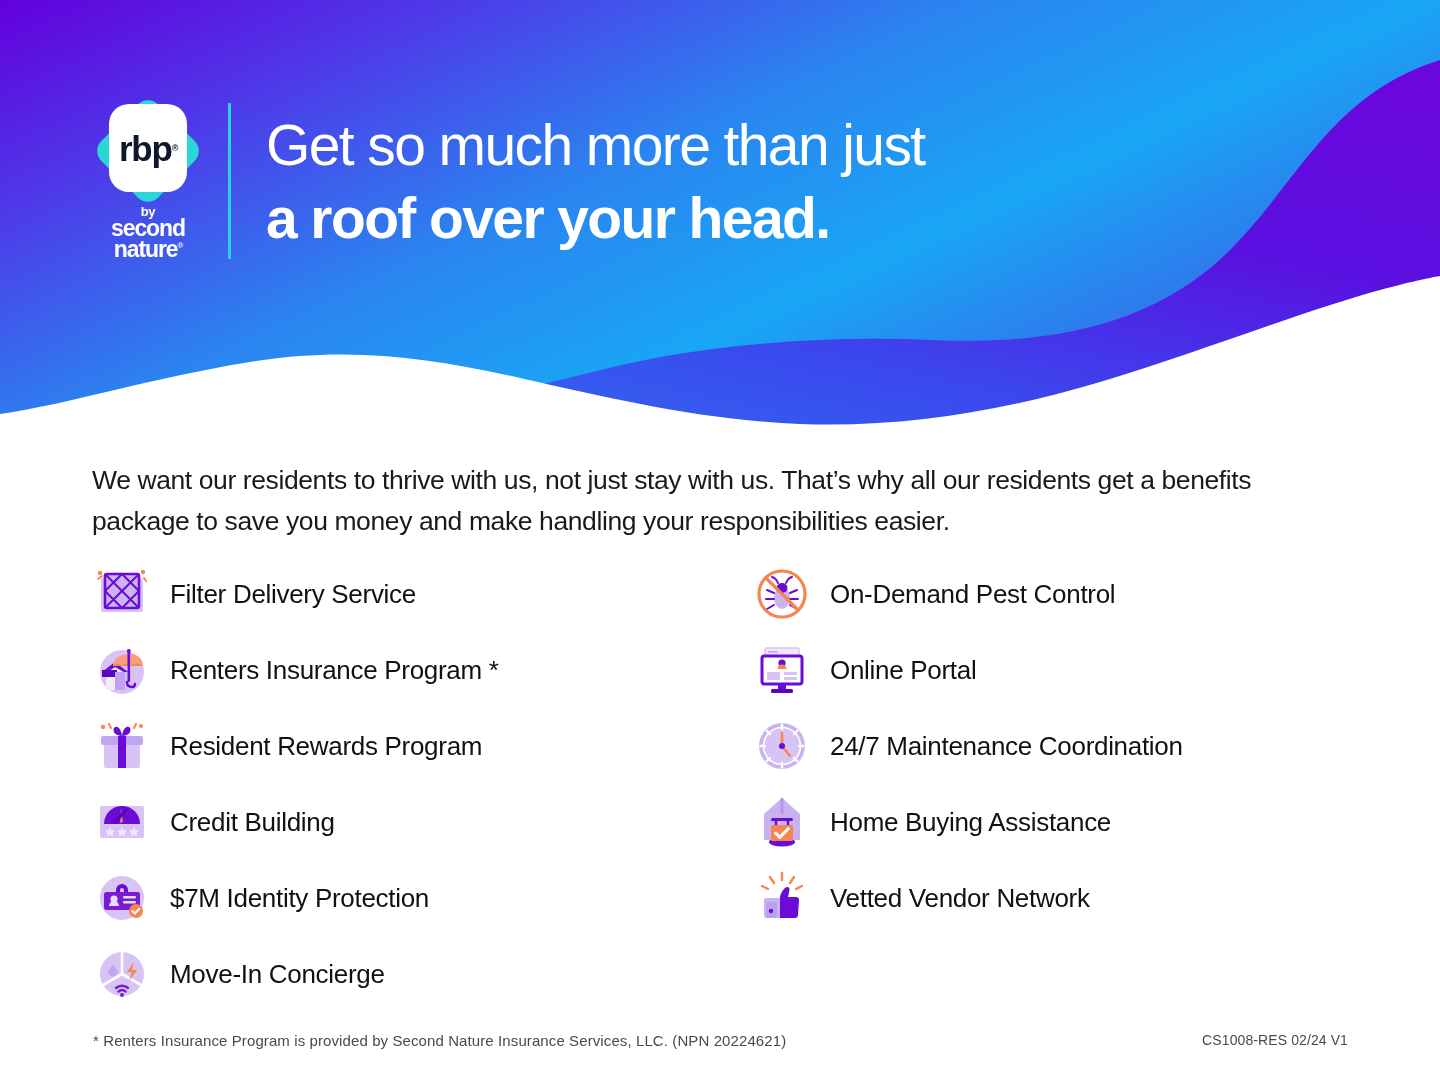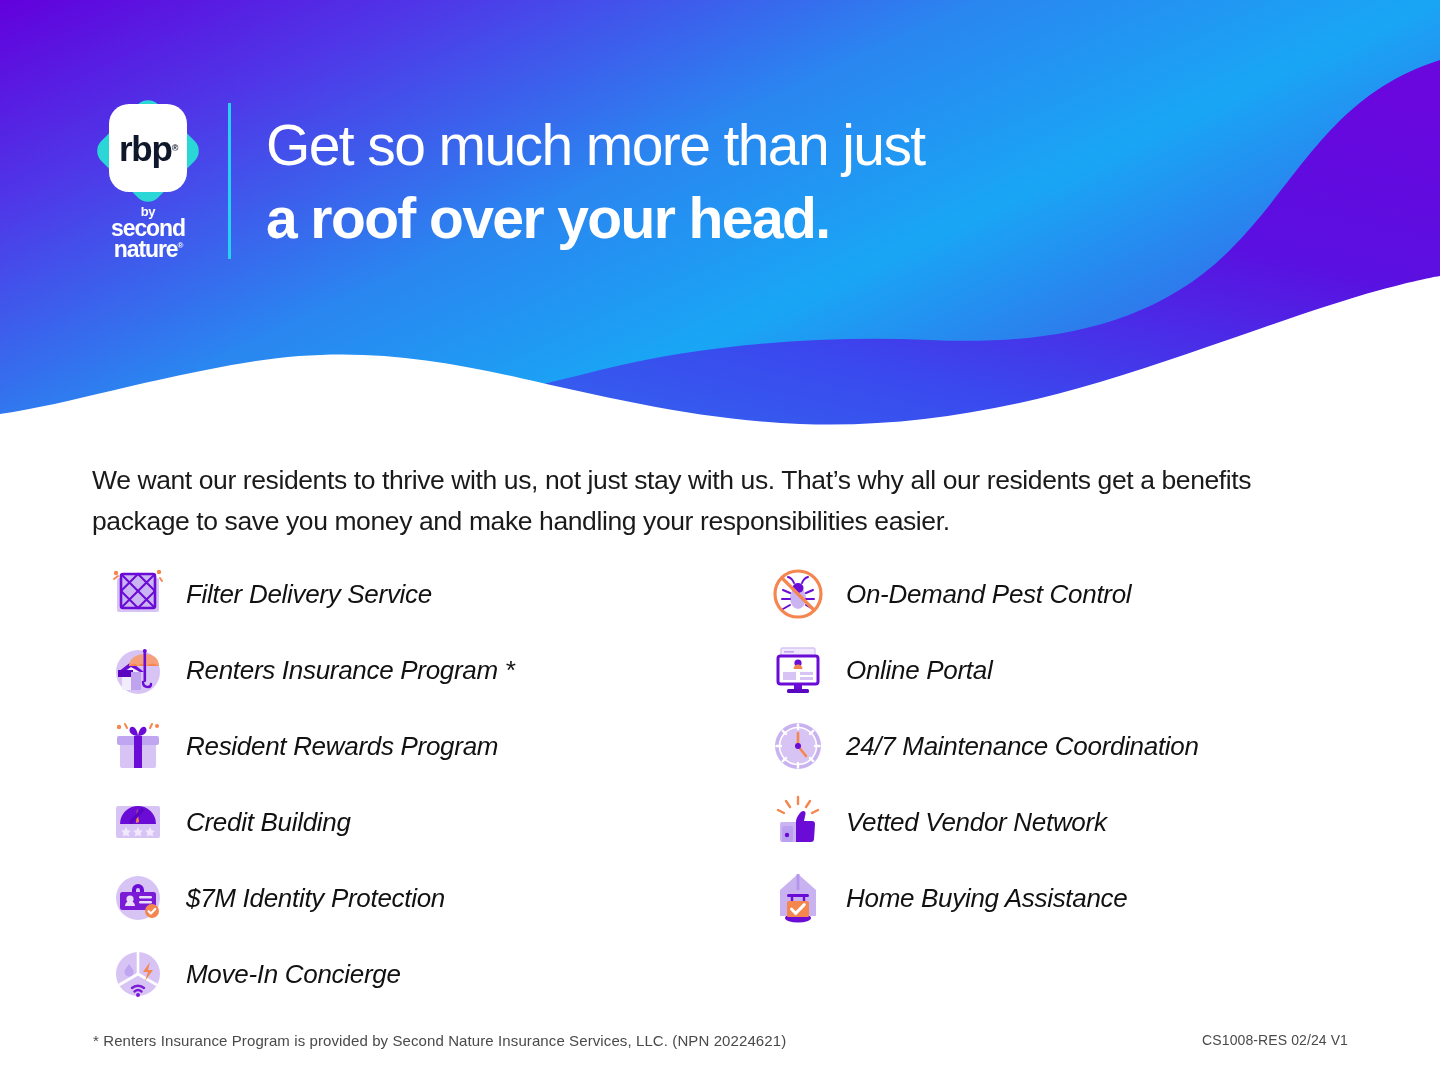--- a/index.html
+++ b/index.html
@@ -90,24 +90,23 @@
   .intro {
     position:absolute; left:92px; top:460px;
     width:1225px;
     font-size:26.5px;
     line-height:41px;
     color:#1a1a1a;
     letter-spacing:-0.4px;
   }
 
   .benefits {
-    position:absolute; left:108px; top:556px;
+    position:absolute; left:92px; top:556px;
     width:1260px;
     display:flex;
-    font-style:italic;
   }
   .col { width:660px; }
   .col.right { width:600px; }
 
   .brow {
     display:flex; align-items:center;
     height:76px;
   }
   .bicon {
     width:60px; height:60px;
@@ -371,48 +370,48 @@
           <path d="M28,28 L36,38" stroke="#F5864F" stroke-width="2.6" stroke-linecap="round"></path>
           <circle cx="28" cy="28" r="3" fill="#6A0BD6"></circle>
         </svg>
       </div>
       <div class="blabel">24/7 Maintenance Coordination</div>
     </div>
 
     <div class="brow">
       <div class="bicon">
         <svg width="56" height="56" viewBox="0 0 56 56">
-          <g stroke="#F5864F" stroke-width="2.4" stroke-linecap="round">
-            <path d="M28,10 L28,3"></path>
-            <path d="M20,13 L16,7"></path>
-            <path d="M36,13 L40,7"></path>
-            <path d="M14,19 L8,16"></path>
-            <path d="M42,19 L48,16"></path>
-          </g>
-          <rect x="10" y="28" width="34" height="20" rx="2" fill="#CBB4F2"></rect>
-          <rect x="12" y="32" width="11" height="16" rx="1.5" fill="#BCA0F0"></rect>
-          <circle cx="17" cy="41" r="2.2" fill="#6A0BD6"></circle>
-          <path d="M26,48 L26,28 C26,24 29,20 31,18 C33,16 36,17 35.5,20 L34,27 L42,27 a3,3 0 0 1 3,3 L44,45 a3.5,3.5 0 0 1 -3.5,3 Z" fill="#6A0BD6"></path>
-        </svg>
-      </div>
-      <div class="blabel">Vetted Vendor Network</div>
-    </div>
-
-    <div class="brow">
-      <div class="bicon">
-        <svg width="56" height="56" viewBox="0 0 56 56">
           <ellipse cx="28" cy="48" rx="13" ry="4.5" fill="#6A0BD6"></ellipse>
           <path d="M28,4 L46,20 L46,46 L10,46 L10,20 Z" fill="#C9B2F0"></path>
           <rect x="26.6" y="4" width="2.8" height="16" fill="#B395EE"></rect>
           <rect x="17" y="24" width="22" height="3" rx="1.5" fill="#6A0BD6"></rect>
           <path d="M22,27 L22,32" stroke="#6A0BD6" stroke-width="2.4"></path>
           <path d="M34,27 L34,32" stroke="#6A0BD6" stroke-width="2.4"></path>
           <rect x="17" y="31" width="22" height="16" rx="1.5" fill="#F5864F"></rect>
           <path d="M21.5,39 l4.2,4.4 8.6,-8.8" stroke="#ffffff" stroke-width="3" fill="none" stroke-linecap="round" stroke-linejoin="round"></path>
         </svg>
       </div>
       <div class="blabel">Home Buying Assistance</div>
     </div>
+
+    <div class="brow">
+      <div class="bicon">
+        <svg width="56" height="56" viewBox="0 0 56 56">
+          <g stroke="#F5864F" stroke-width="2.4" stroke-linecap="round">
+            <path d="M28,10 L28,3"></path>
+            <path d="M20,13 L16,7"></path>
+            <path d="M36,13 L40,7"></path>
+            <path d="M14,19 L8,16"></path>
+            <path d="M42,19 L48,16"></path>
+          </g>
+          <rect x="10" y="28" width="34" height="20" rx="2" fill="#CBB4F2"></rect>
+          <rect x="12" y="32" width="11" height="16" rx="1.5" fill="#BCA0F0"></rect>
+          <circle cx="17" cy="41" r="2.2" fill="#6A0BD6"></circle>
+          <path d="M26,48 L26,28 C26,24 29,20 31,18 C33,16 36,17 35.5,20 L34,27 L42,27 a3,3 0 0 1 3,3 L44,45 a3.5,3.5 0 0 1 -3.5,3 Z" fill="#6A0BD6"></path>
+        </svg>
+      </div>
+      <div class="blabel">Vetted Vendor Network</div>
+    </div>
   </div>
 </div>
 
 <div class="footnote">* Renters Insurance Program is provided by Second Nature Insurance Services, LLC. (NPN 20224621)</div>
 <div class="doccode">CS1008-RES 02/24 V1</div>
 
 </body></html>

